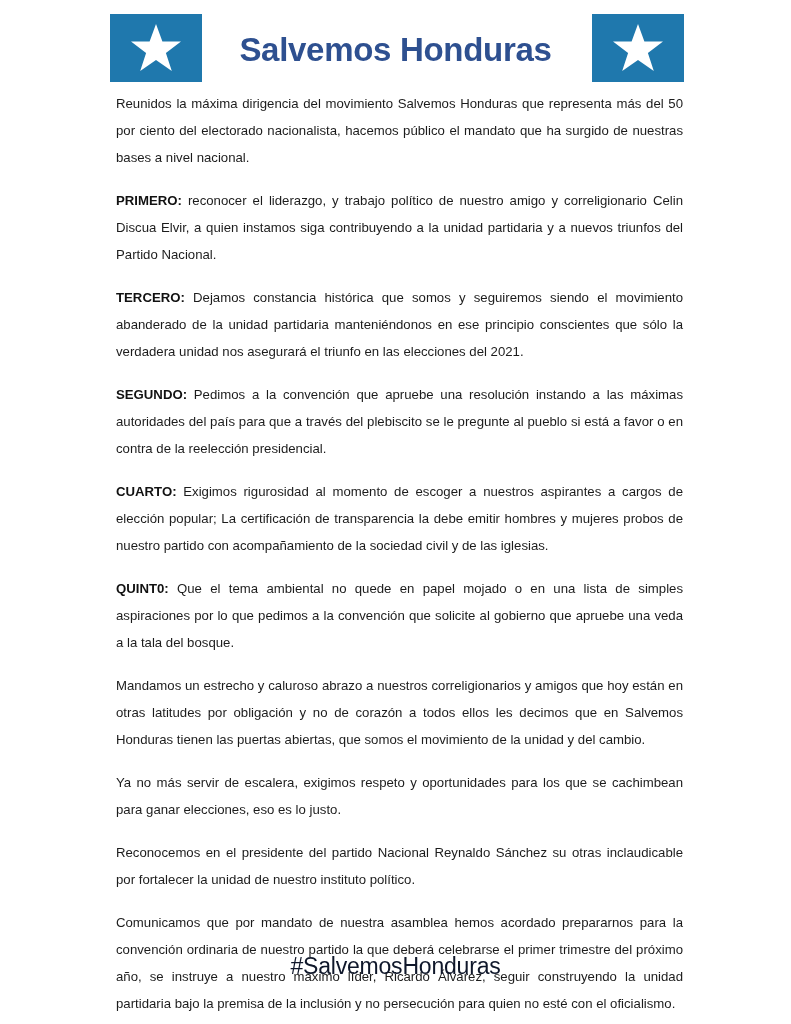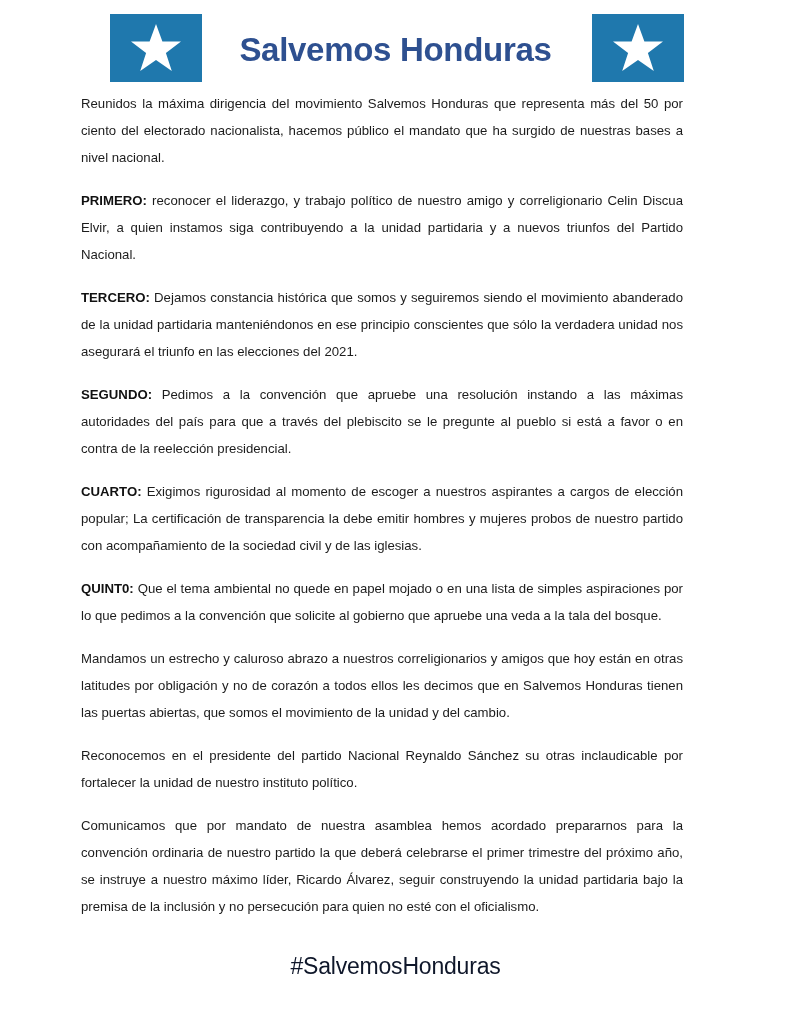--- a/index.html
+++ b/index.html
@@ -48,21 +48,21 @@
     text-align: center;
     font-size: 33px;
     font-weight: bold;
     color: #2e5090;
     letter-spacing: -0.3px;
     line-height: 40px;
   }
 
   
   .body-wrap {
-    padding: 0 108px 0 81px;
+    padding: 0 108px 0 116px;
   }
   p.para {
     margin: 0 0 16px 0;
     font-size: 13.2px;
     line-height: 27px;
     color: #1c1c1c;
     text-align: justify;
     text-justify: inter-word;
     font-family: "Liberation Sans", sans-serif;
   }
@@ -120,20 +120,21 @@
     <p class="para"><span class="lead">TERCERO:</span><span> Dejamos constancia histórica que somos y seguiremos siendo el movimiento abanderado de la unidad partidaria manteniéndonos en ese principio conscientes que sólo la verdadera unidad nos asegurará el triunfo en las elecciones del 2021.</span></p>
 
     <p class="para"><span class="lead">SEGUNDO:</span><span> Pedimos a la convención que apruebe una resolución instando a las máximas autoridades del país para que a través del plebiscito se le pregunte al pueblo si está a favor o en contra de la reelección presidencial.</span></p>
 
     <p class="para"><span class="lead">CUARTO:</span><span> Exigimos rigurosidad al momento de escoger a nuestros aspirantes a cargos de elección popular; La certificación de transparencia la debe emitir hombres y mujeres probos de nuestro partido con acompañamiento de la sociedad civil y de las iglesias.</span></p>
 
     <p class="para"><span class="lead">QUINT0:</span><span> Que el tema ambiental no quede en papel mojado o en una lista de simples aspiraciones por lo que pedimos a la convención que solicite al gobierno que apruebe una veda a la tala del bosque.</span></p>
 
     <p class="para"><span class="lead"></span><span>Mandamos un estrecho y caluroso abrazo a nuestros correligionarios y amigos que hoy están en otras latitudes por obligación y no de corazón a todos ellos les decimos que en Salvemos Honduras tienen las puertas abiertas, que somos el movimiento de la unidad y del cambio.</span></p>
 
+    <p class="para"><span class="lead"></span><span>Ya no más servir de escalera, exigimos respeto y oportunidades para los que se cachimbean para ganar elecciones, eso es lo justo.</span></p>
 
     <p class="para"><span class="lead"></span><span>Reconocemos en el presidente del partido Nacional Reynaldo Sánchez su otras inclaudicable por fortalecer la unidad de nuestro instituto político.</span></p>
 
     <p class="para"><span class="lead"></span><span>Comunicamos que por mandato de nuestra asamblea hemos acordado prepararnos para la convención ordinaria de nuestro partido la que deberá celebrarse el primer trimestre del próximo año, se instruye a nuestro máximo líder, Ricardo Álvarez, seguir construyendo la unidad partidaria bajo la premisa de la inclusión y no persecución para quien no esté con el oficialismo.</span></p>
 
   </div>
 
   <div class="footer">
     <span class="hashtag">#SalvemosHonduras</span>
   </div>

